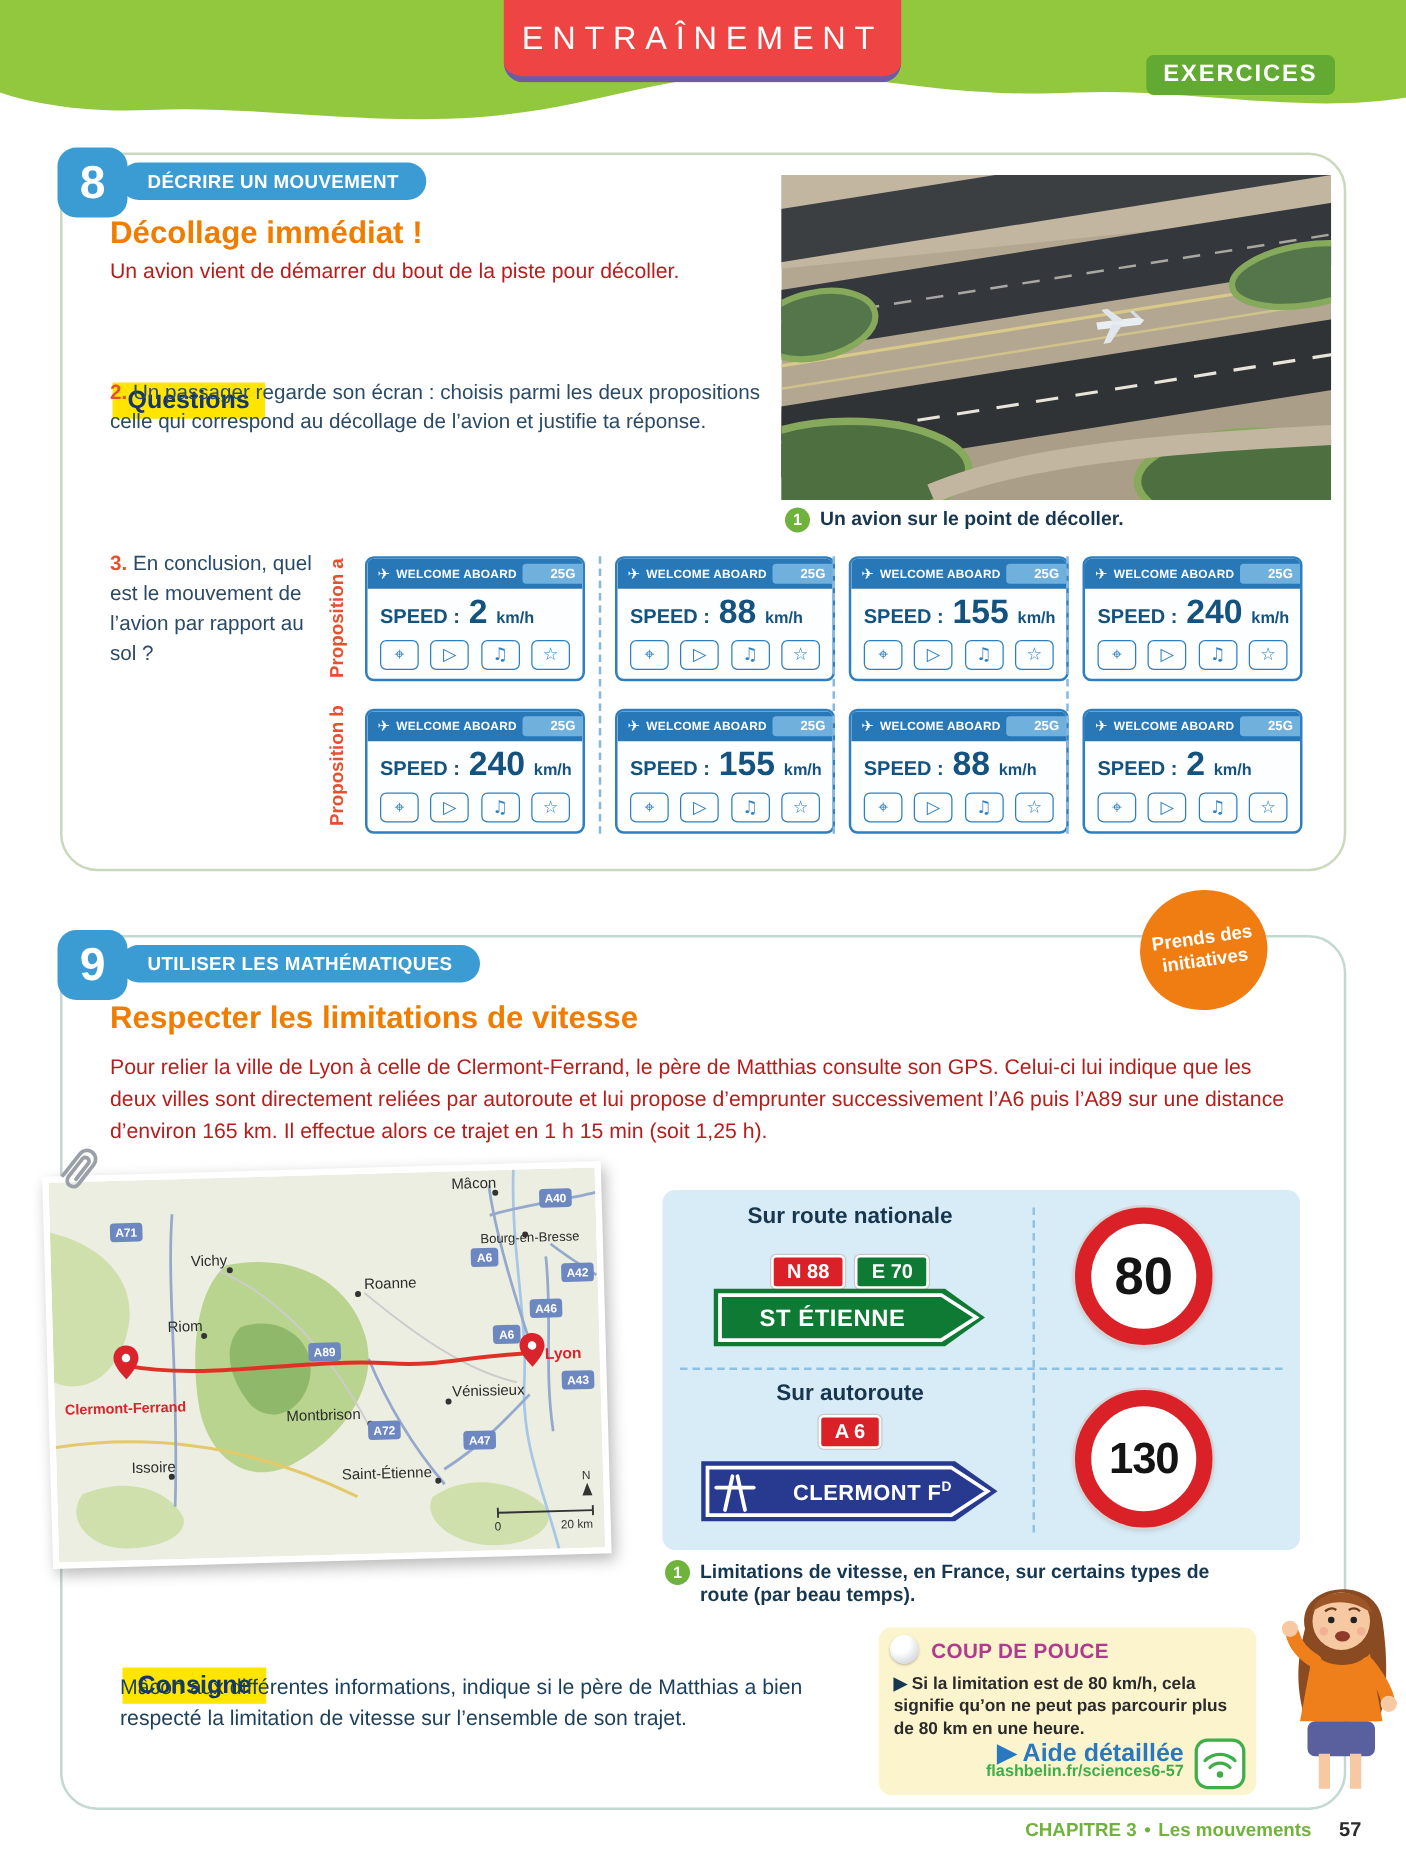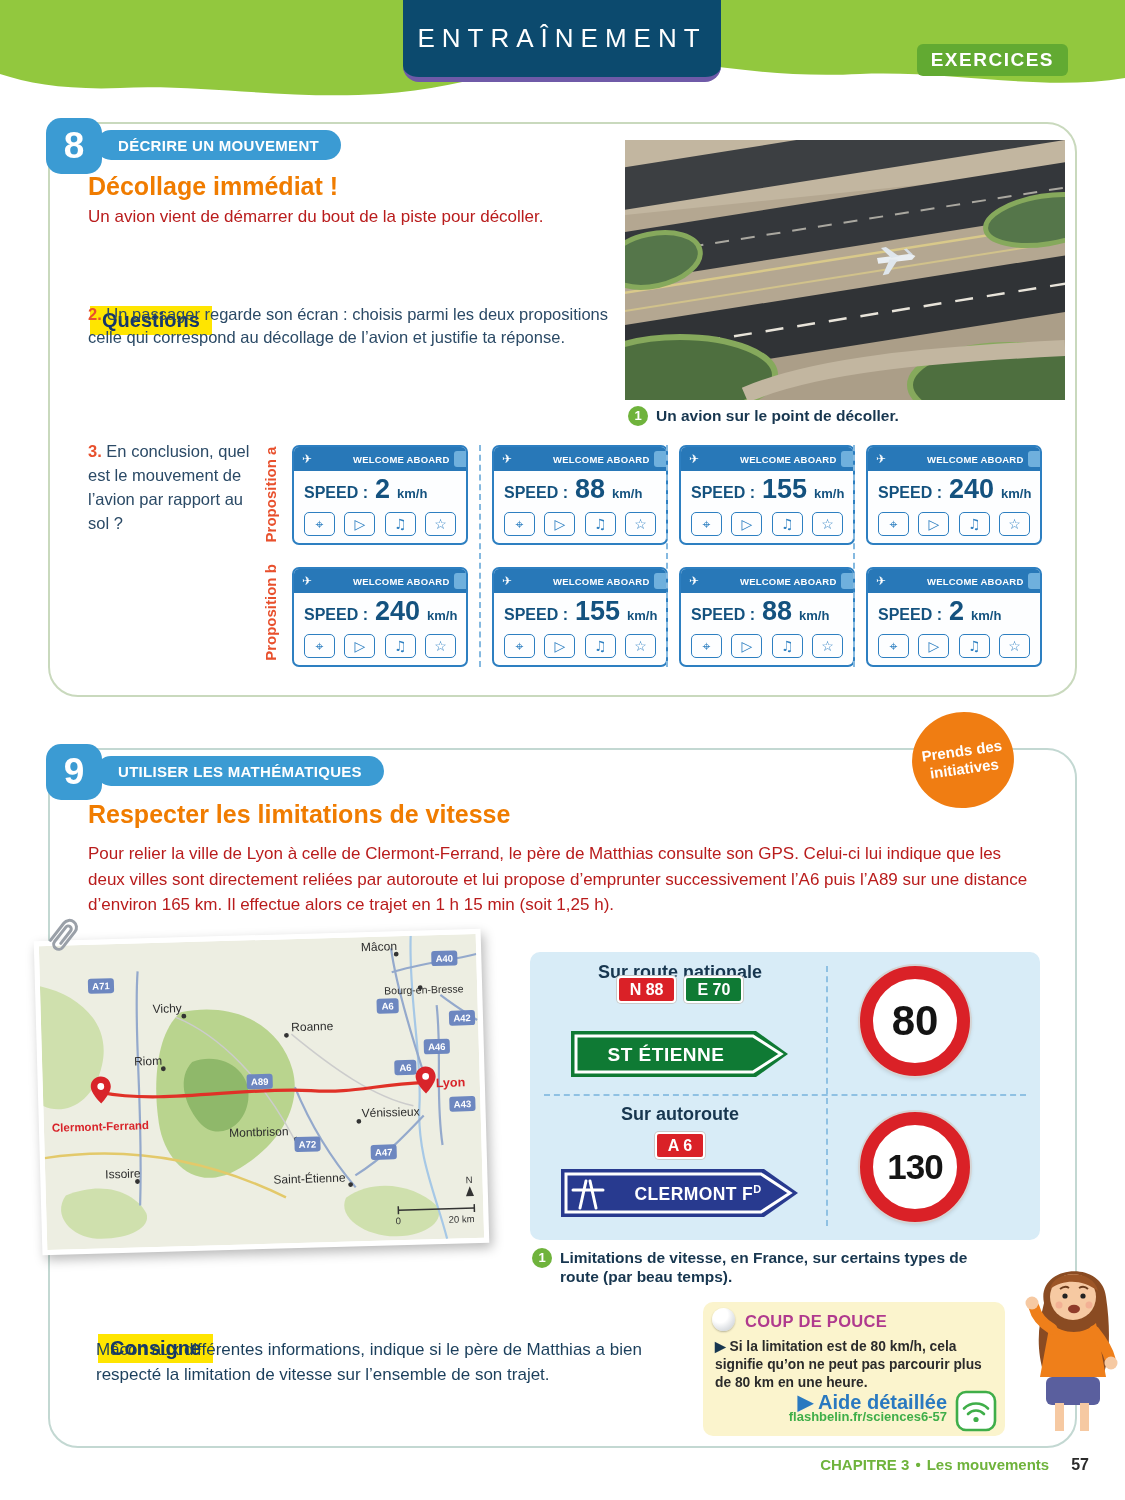--- a/index.html
+++ b/index.html
@@ -3,22 +3,22 @@
 <meta charset="utf-8">
 <style>
   * { margin:0; padding:0; box-sizing:border-box; }
   html,body { width:1125px; height:1500px; }
   body { position:relative; background:#fff; font-family:"Liberation Sans", sans-serif; overflow:hidden; color:#222; }
 
   .abs { position:absolute; }
 
   
   #wave { position:absolute; top:0; left:0; }
-  .banner-box { position:absolute; left:403px; top:0; width:318px; height:82px;
-    background:#0c4a6e; border-radius:0 0 16px 16px; border-bottom:5px solid #6f5aa8;
+  .banner-box { position:absolute; left:403px; top:0; width:318px; height:66px;
+    background:#ef4444; border-radius:0 0 16px 16px; border-bottom:5px solid #6f5aa8;
     display:flex; align-items:center; justify-content:center;
     color:#fff; font-size:26px; letter-spacing:7px; }
   .corner-label { position:absolute; right:57px; top:44px; background:#62aa32; color:#fff;
     font-weight:bold; font-size:19px; letter-spacing:1.5px; padding:5px 14px; border-radius:6px; }
 
   
   .exbox { position:absolute; border-radius:30px; background:#fff; }
   #ex8-box { left:48px; top:122px; width:1029px; height:575px; border:2.5px solid #c9d9bd; }
   #ex9-box { left:48px; top:748px; width:1029px; height:700px; border:2.5px solid #c3d8d2; }
 
@@ -52,21 +52,21 @@
   #plabel-a { left:218px; top:486px; }
   #plabel-b { left:218px; top:604px; }
   #props { position:absolute; left:292px; top:445px; display:flex; }
   .pcol { width:176px; display:flex; flex-direction:column; gap:22px; }
   .pcol + .pcol { border-left:2px dashed #85b9e0; padding-left:11px; margin-left:11px; }
   .phone { width:176px; height:100px; background:#fdfeff; border:2px solid #2d7fc1; border-radius:7px;
     overflow:hidden; display:flex; flex-direction:column; }
   .phone-header { height:24px; background:#2878b8; color:#fff; display:flex; align-items:center;
     padding:0 4px 0 8px; gap:5px; flex:0 0 auto; }
   .plane { font-size:12px; font-family:"DejaVu Sans", sans-serif; }
-  .wa { font-size:9.5px; font-weight:bold; letter-spacing:.2px; flex:1; white-space:nowrap;margin-left:36px; }
+  .wa { font-size:9.5px; font-weight:bold; letter-spacing:.2px; flex:1; white-space:nowrap; }
   .g25 { background:#6fb0dd; color:#fff; font-size:10.5px; font-weight:bold; padding:2px 22px; border-radius:3px; }
   .speed-row { display:flex; align-items:baseline; gap:7px; padding:3px 8px 0 10px; color:#14527f; }
   .speed-label { font-size:16px; font-weight:bold; }
   .speed-val { font-size:27px; font-weight:bold; }
   .speed-unit { font-size:13px; font-weight:bold; }
   .icon-row { display:flex; justify-content:space-between; padding:0 10px 7px; margin-top:auto; }
   .picon { width:31px; height:24px; border:1.6px solid #2d7fc1; border-radius:5px; color:#2d7fc1;
     display:flex; align-items:center; justify-content:center; font-size:14px; font-family:"DejaVu Sans", sans-serif; }
 
   
@@ -439,21 +439,21 @@
     </g>
     <polygon points="424,252 420,262 428,262" fill="#333"></polygon>
     <text x="420" y="249" font-size="9.5" fill="#333">N</text>
     <text x="349" y="288" font-size="9.5" fill="#333">0</text>
     <text x="402" y="288" font-size="9.5" fill="#333">20 km</text>
   </svg>
 </div>
 
 <div id="panel">
   <div class="panel-title" style="top:10px;">Sur route nationale</div>
-  <div class="chip-row" style="top:24px;">
+  <div class="chip-row" style="top:52px;">
     <span class="chip chip-red">N 88</span>
     <span class="chip chip-green">E 70</span>
   </div>
   <svg class="abs" style="left:40px; top:78px;" width="220" height="48" viewBox="0 0 220 48">
     <polygon points="1,1 186,1 218,24 186,47 1,47" fill="#0f7a34"></polygon>
     <polygon points="6,6 183,6 211,24 183,42 6,42" fill="none" stroke="#fff" stroke-width="3"></polygon>
     <text x="96" y="31" text-anchor="middle" fill="#fff" font-size="19" font-weight="bold" letter-spacing="0.5">ST ÉTIENNE</text>
   </svg>
   <div class="limit" style="left:330px; top:14px; font-size:42px;">80</div>
 

